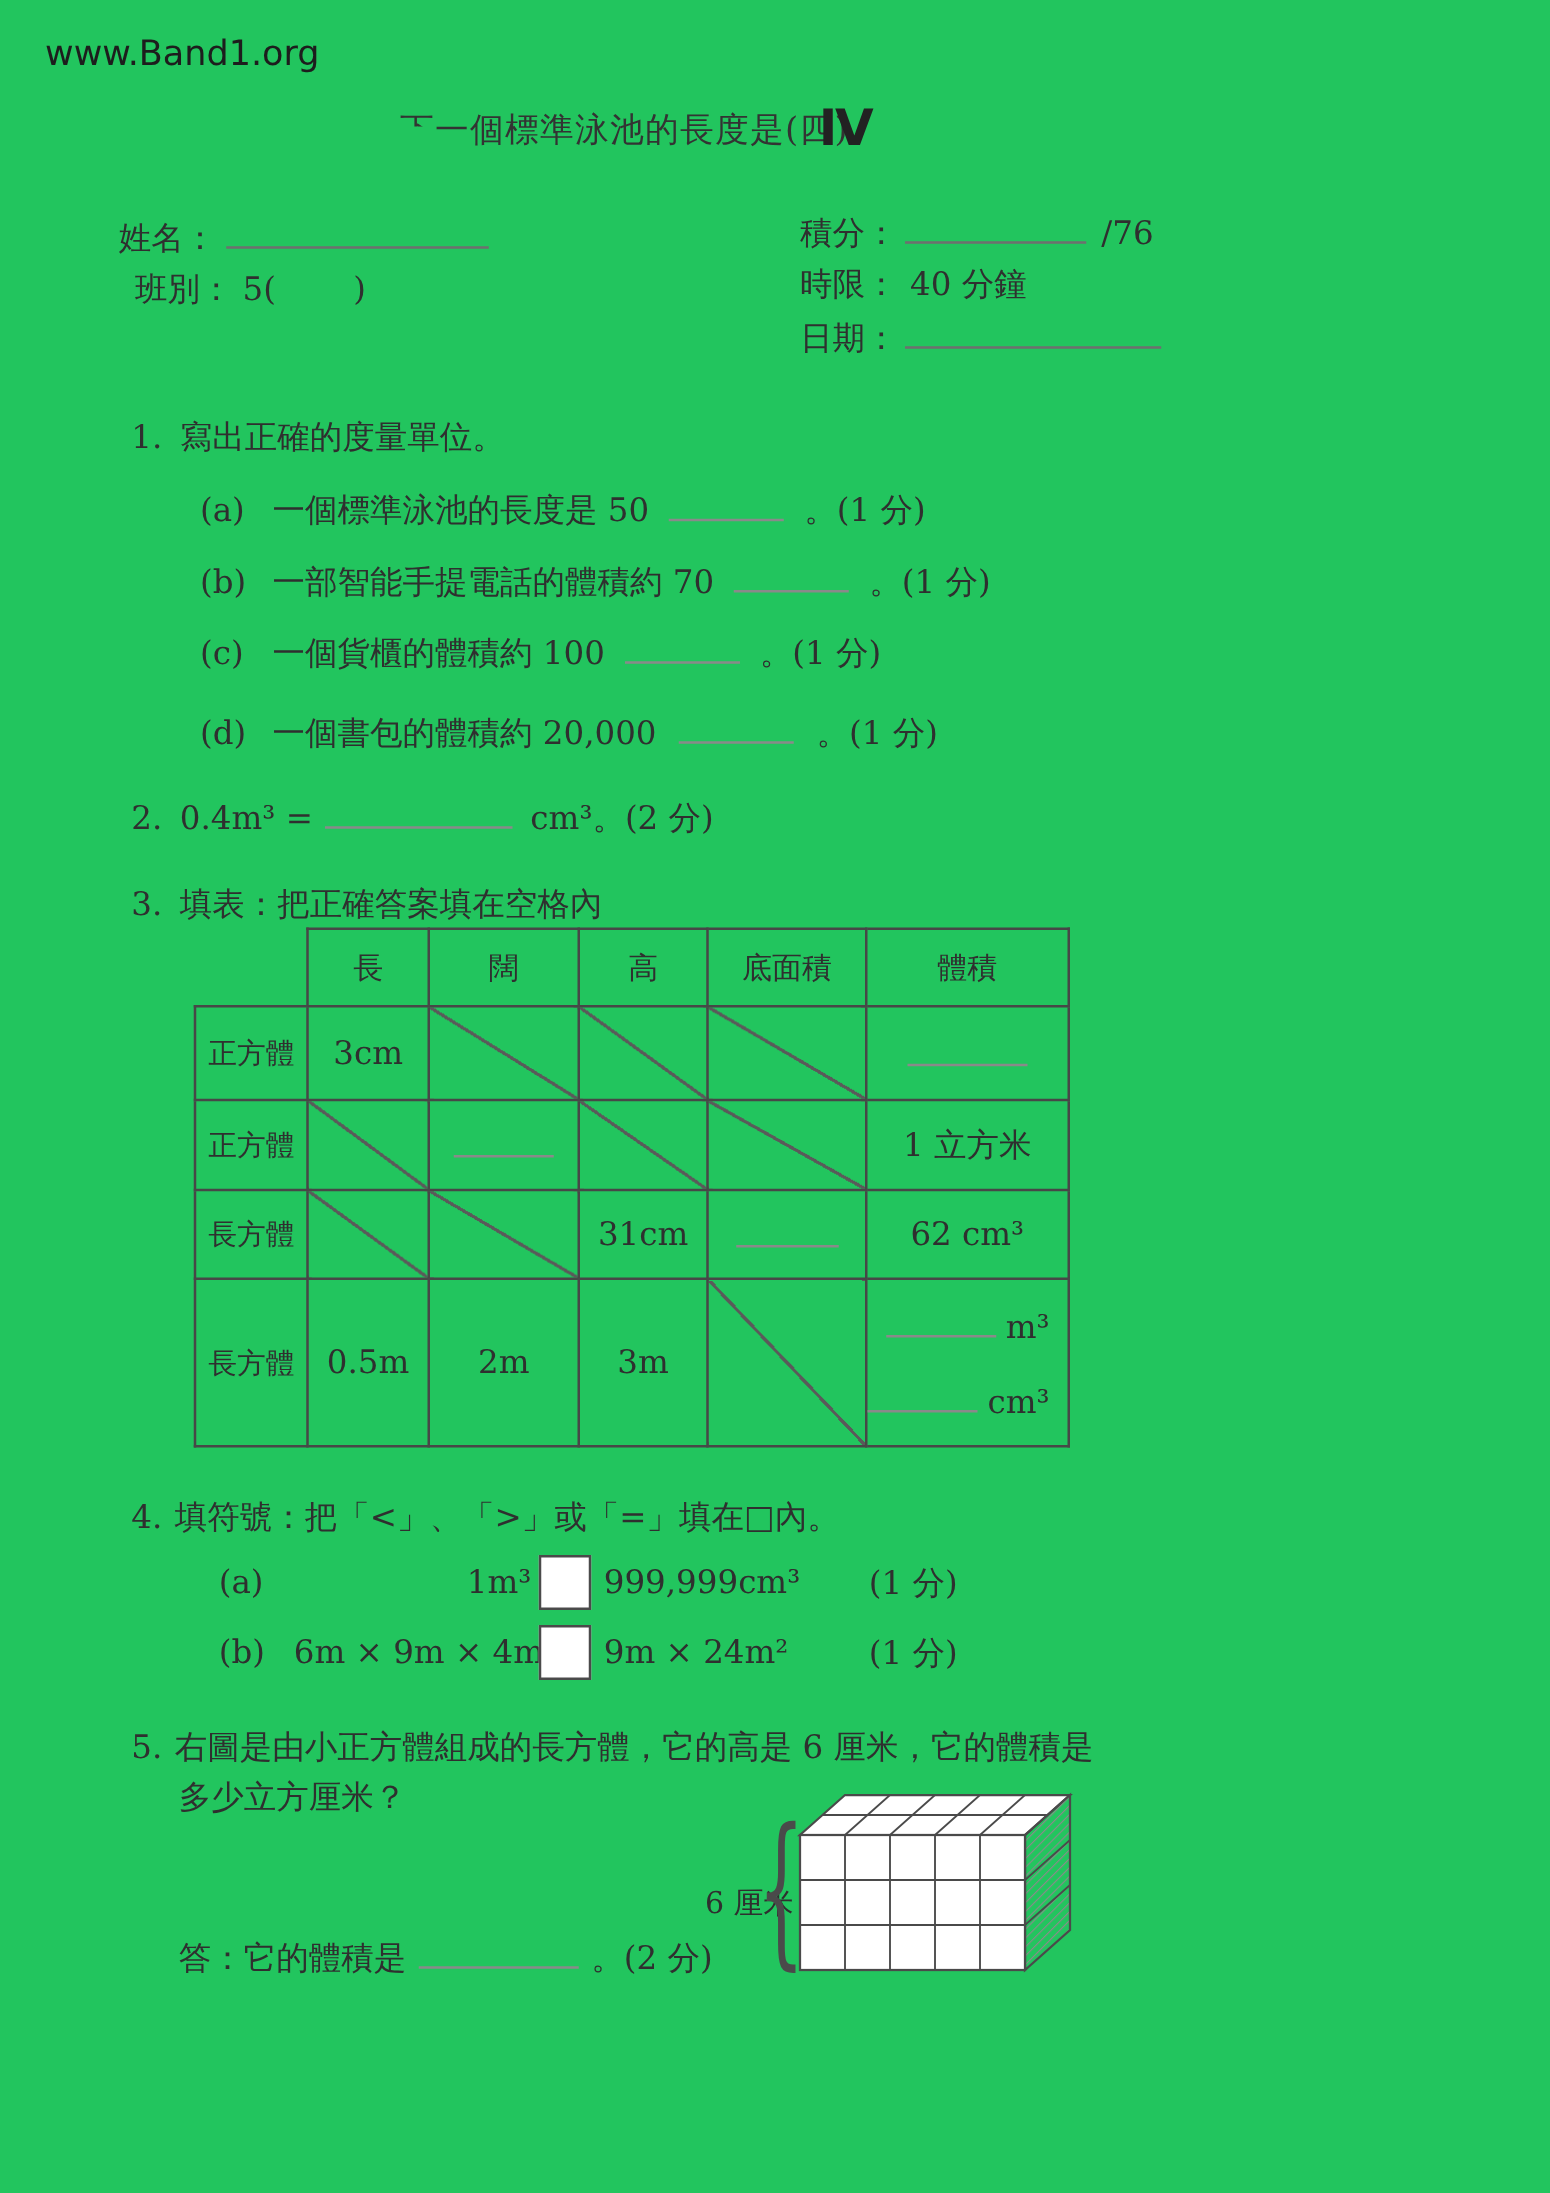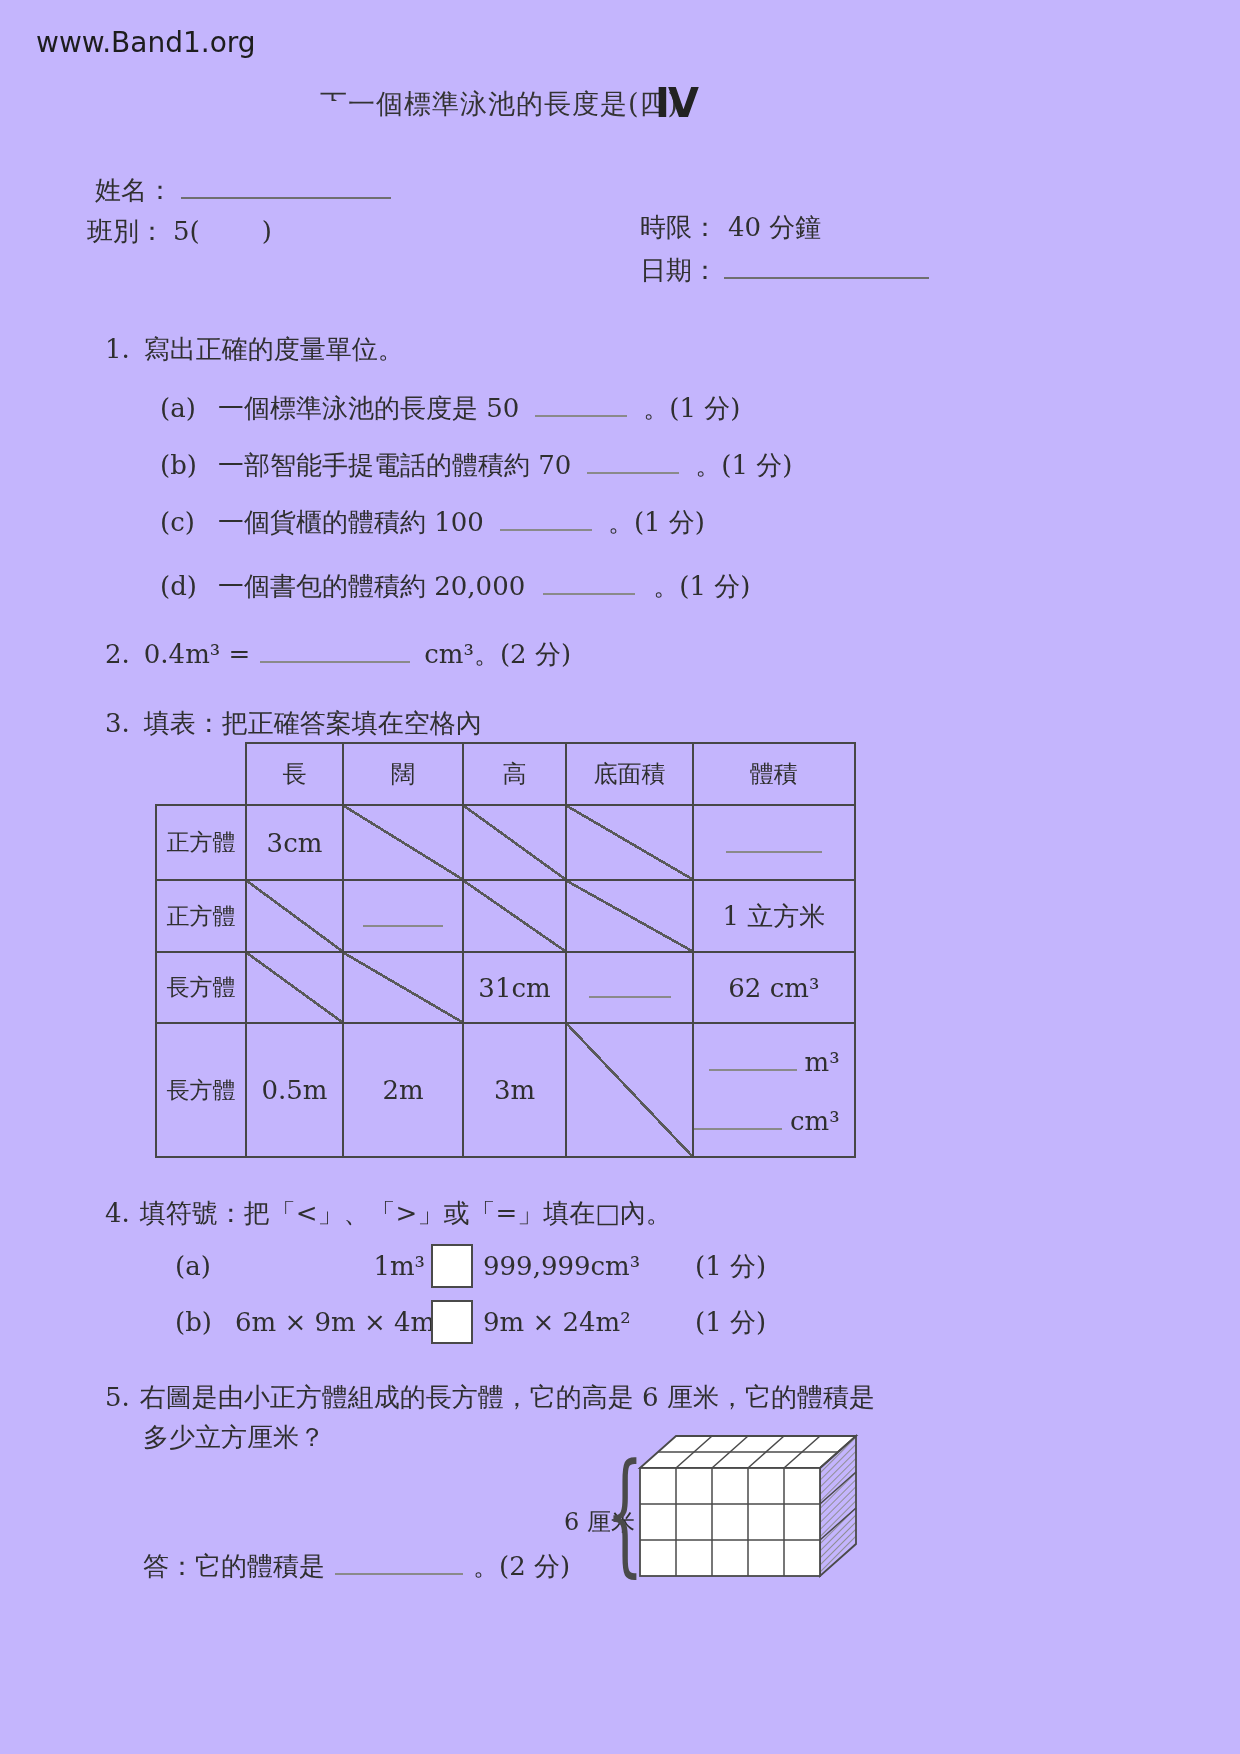--- a/index.html
+++ b/index.html
@@ -2,21 +2,21 @@
 <html><head>
 <meta charset="utf-8">
 <style>
   * { margin:0; padding:0; box-sizing:border-box; }
   html,body { background:#ffffff; }
   body {
     width:1240px; height:1754px;
     font-family:"DejaVu Serif","Liberation Serif",serif;
     color:#2f2f2f;
   }
-  .page { position:relative; width:1240px; height:1754px; background:#c4b5fd; overflow:hidden; }
+  .page { position:relative; width:1240px; height:1754px; background:#22c55e; overflow:hidden; }
   .abs { position:absolute; }
   .site { font-family:"DejaVu Sans","Liberation Sans",sans-serif; font-size:28px; color:#1d1d1d; }
   .title-wrap { font-size:27px; letter-spacing:1px; color:#333; white-space:nowrap; }
   .title-clip { display:inline-block; clip-path:inset(12% 0 58% 0); }
   .numeral { font-family:"DejaVu Sans","Liberation Sans",sans-serif; font-weight:bold; font-size:40px; color:#222; }
   .t26 { font-size:26px; white-space:nowrap; }
   .t24 { font-size:24px; white-space:nowrap; }
   .blank { display:inline-block; border-bottom:2px solid #6f6f6f; height:1.05em; vertical-align:baseline; }
   .blank.light { border-bottom-color:#8a8a8a; }
   .row { display:flex; align-items:baseline; }
@@ -64,27 +64,32 @@
 
   <div class="abs title-wrap" style="left:320px; top:86px;">
     <span class="title-clip">下</span><span>一個標準泳池的長度是(四)</span>
   </div>
   <div class="abs numeral" style="left:655px; top:80px;">Ⅳ</div>
 
   <div class="abs t26 row" style="left:95px; top:172px;">
     <span>姓名：</span>
     <span class="blank" style="width:210px; margin-left:8px;"></span>
   </div>
-  <div class="abs t26 row" style="left:87px; top:214px;">
+  <div class="abs t26 row" style="left:108px; top:214px;">
     <span>班別：</span>
     <span style="margin-left:8px;">5(</span>
     <span class="gap" style="width:62px;"></span>
     <span>)</span>
   </div>
 
+  <div class="abs t26 row" style="left:640px; top:168px;">
+    <span>積分：</span>
+    <span class="blank" style="width:145px; margin:0 12px 0 6px;"></span>
+    <span>/76</span>
+  </div>
   <div class="abs t26 row" style="left:640px; top:210px;">
     <span>時限：</span>
     <span style="margin-left:10px;">40 分鐘</span>
   </div>
   <div class="abs t26 row" style="left:640px; top:252px;">
     <span>日期：</span>
     <span class="blank" style="width:205px; margin-left:6px;"></span>
   </div>
 
   <div class="abs t26 row" style="left:105px; top:332px;">

